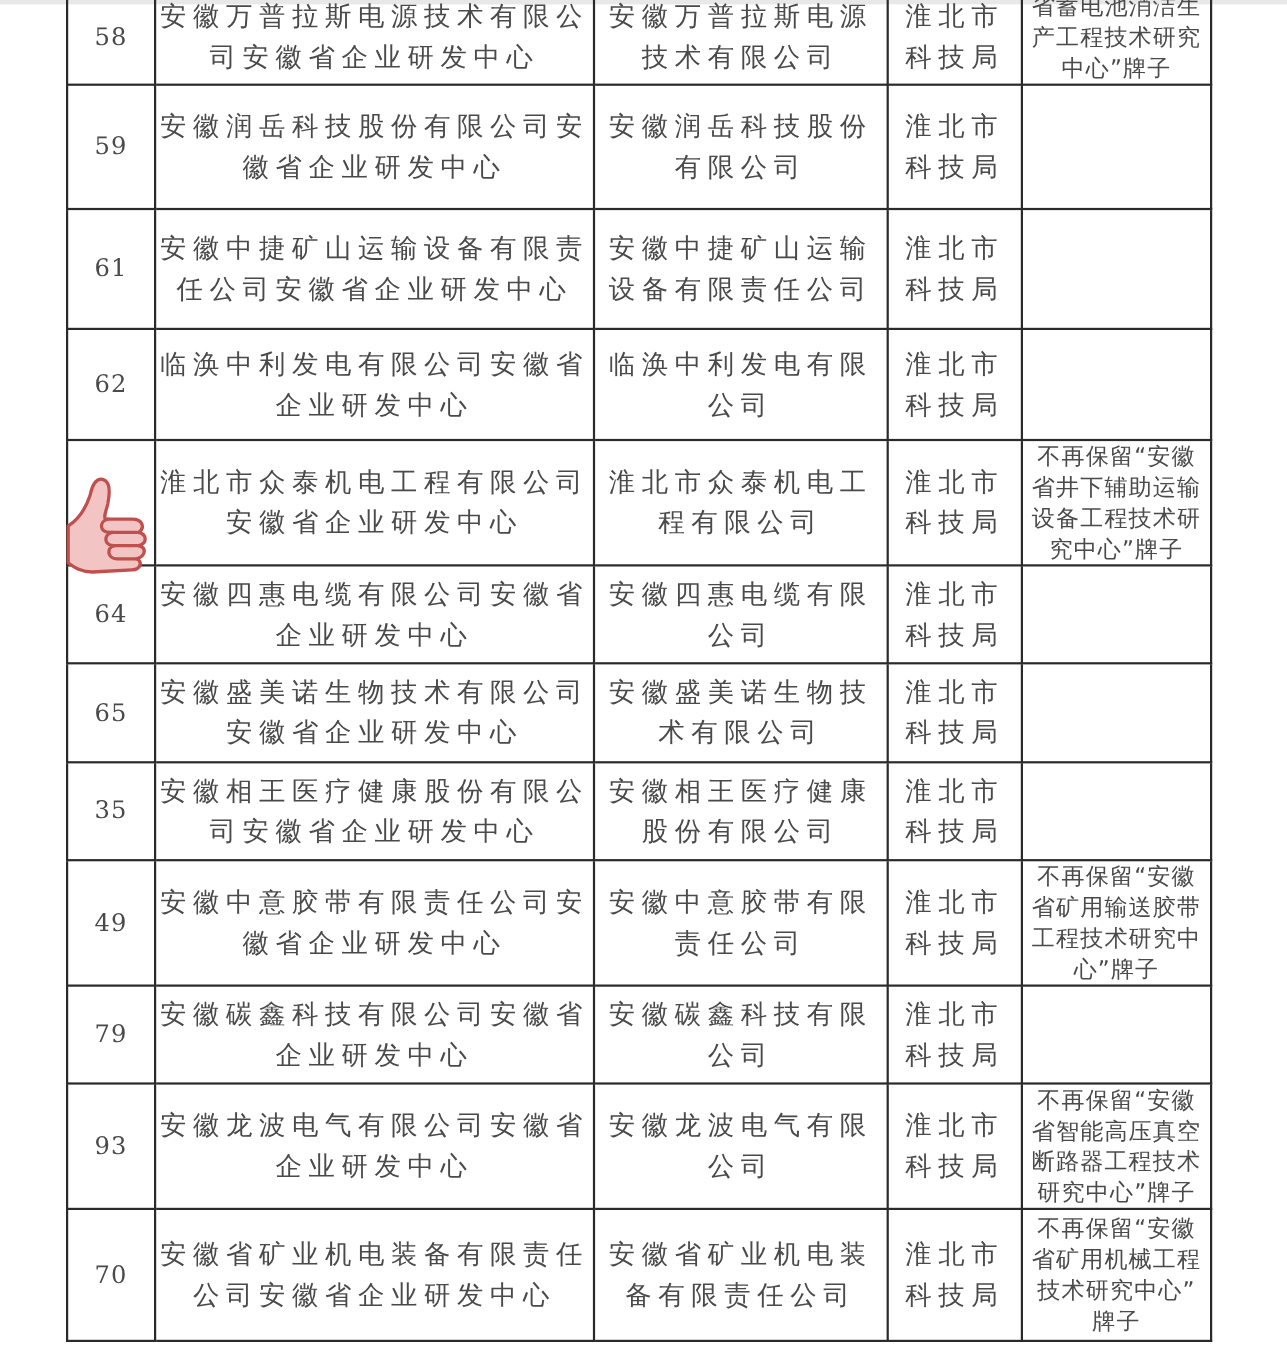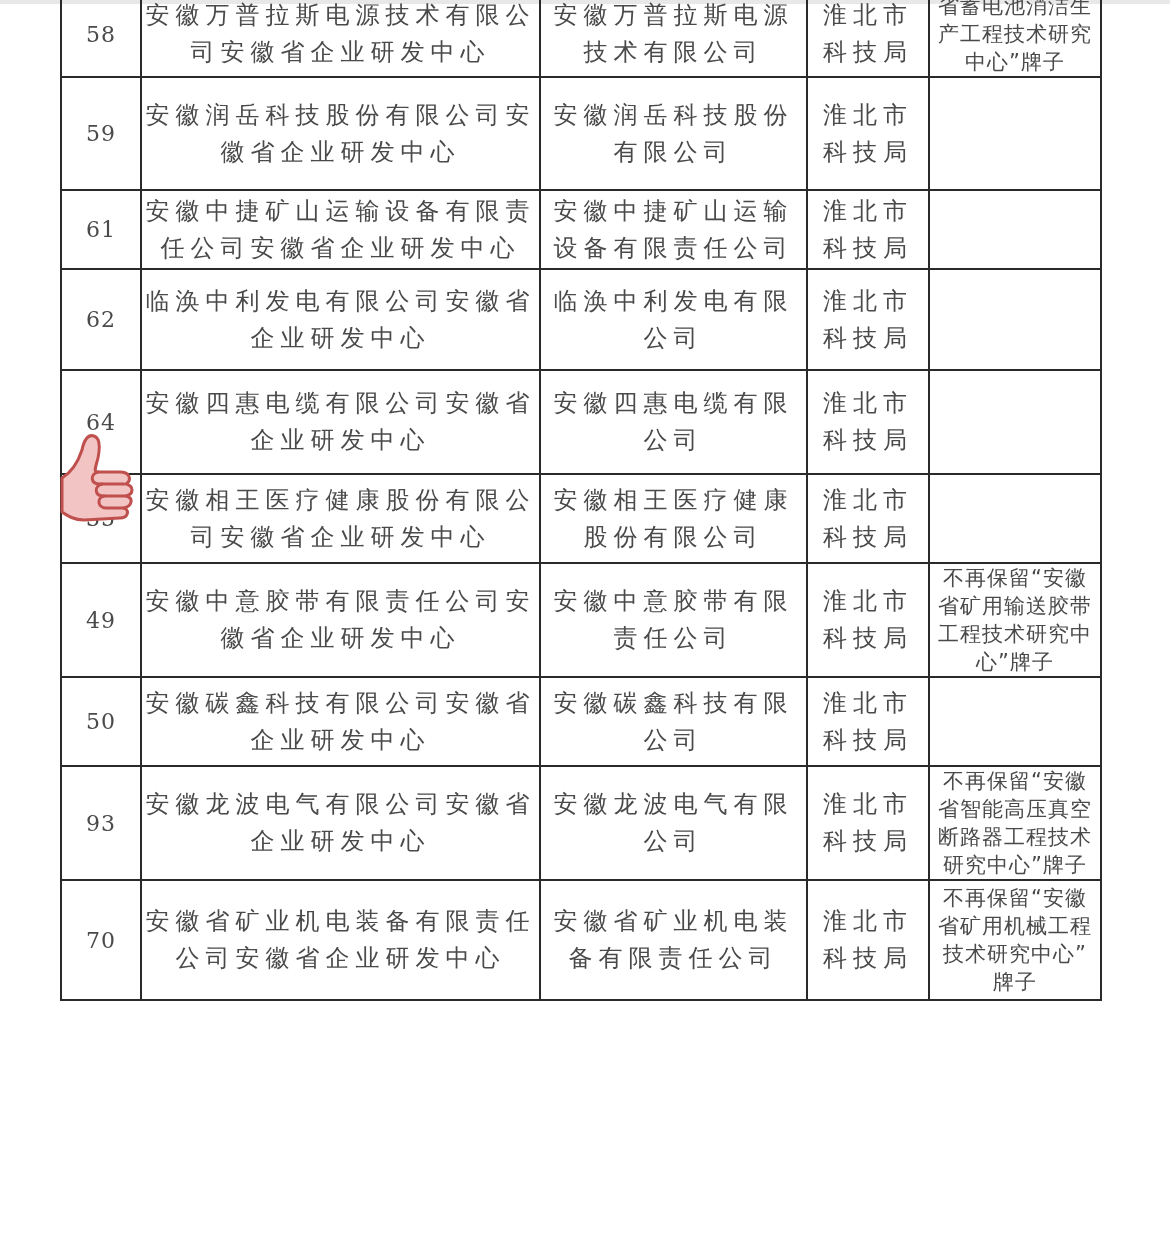--- a/index.html
+++ b/index.html
@@ -39,57 +39,71 @@
         <td class="dept">淮北市<br>科技局</td>
         <td class="note">省蓄电池消洁生<br>产工程技术研究<br>中心”牌子</td>
       </tr>
       <tr style="height: 113px;">
         <td class="no">59</td>
         <td class="name">安徽润岳科技股份有限公司安<br>徽省企业研发中心</td>
         <td class="unit">安徽润岳科技股份<br>有限公司</td>
         <td class="dept">淮北市<br>科技局</td>
         <td class="note"></td>
       </tr>
-      <tr style="height: 79px;">
+      <tr style="height: 109px;">
         <td class="no">61</td>
         <td class="name">安徽中捷矿山运输设备有限责<br>任公司安徽省企业研发中心</td>
         <td class="unit">安徽中捷矿山运输<br>设备有限责任公司</td>
         <td class="dept">淮北市<br>科技局</td>
         <td class="note"></td>
       </tr>
       <tr style="height: 101px;">
         <td class="no">62</td>
         <td class="name">临涣中利发电有限公司安徽省<br>企业研发中心</td>
         <td class="unit">临涣中利发电有限<br>公司</td>
         <td class="dept">淮北市<br>科技局</td>
         <td class="note"></td>
       </tr>
-      <tr style="height: 104px; padding-left: 36px;">
+      <tr style="height: 112px;">
+        <td class="no"></td>
+        <td class="name">淮北市众泰机电工程有限公司<br>安徽省企业研发中心</td>
+        <td class="unit">淮北市众泰机电工<br>程有限公司</td>
+        <td class="dept">淮北市<br>科技局</td>
+        <td class="note">不再保留“安徽<br>省井下辅助运输<br>设备工程技术研<br>究中心”牌子</td>
+      </tr>
+      <tr style="height: 89px; padding-left: 36px;">
         <td class="no">64</td>
         <td class="name">安徽四惠电缆有限公司安徽省<br>企业研发中心</td>
         <td class="unit">安徽四惠电缆有限<br>公司</td>
+        <td class="dept">淮北市<br>科技局</td>
+        <td class="note"></td>
+      </tr>
+      <tr style="height: 90px;">
+        <td class="no">65</td>
+        <td class="name">安徽盛美诺生物技术有限公司<br>安徽省企业研发中心</td>
+        <td class="unit">安徽盛美诺生物技<br>术有限公司</td>
         <td class="dept">淮北市<br>科技局</td>
         <td class="note"></td>
       </tr>
       <tr style="height: 89px;">
         <td class="no">35</td>
         <td class="name">安徽相王医疗健康股份有限公<br>司安徽省企业研发中心</td>
         <td class="unit">安徽相王医疗健康<br>股份有限公司</td>
         <td class="dept">淮北市<br>科技局</td>
         <td class="note"></td>
       </tr>
       <tr style="height: 113px;">
         <td class="no">49</td>
         <td class="name">安徽中意胶带有限责任公司安<br>徽省企业研发中心</td>
         <td class="unit">安徽中意胶带有限<br>责任公司</td>
         <td class="dept">淮北市<br>科技局</td>
         <td class="note">不再保留“安徽<br>省矿用输送胶带<br>工程技术研究中<br>心”牌子</td>
       </tr>
       <tr style="height: 89px;">
-        <td class="no">50</td>
+        <td class="no">79</td>
         <td class="name">安徽碳鑫科技有限公司安徽省<br>企业研发中心</td>
         <td class="unit">安徽碳鑫科技有限<br>公司</td>
         <td class="dept">淮北市<br>科技局</td>
         <td class="note"></td>
       </tr>
       <tr style="height: 113px;">
         <td class="no">93</td>
         <td class="name">安徽龙波电气有限公司安徽省<br>企业研发中心</td>
         <td class="unit">安徽龙波电气有限<br>公司</td>
         <td class="dept">淮北市<br>科技局</td>

